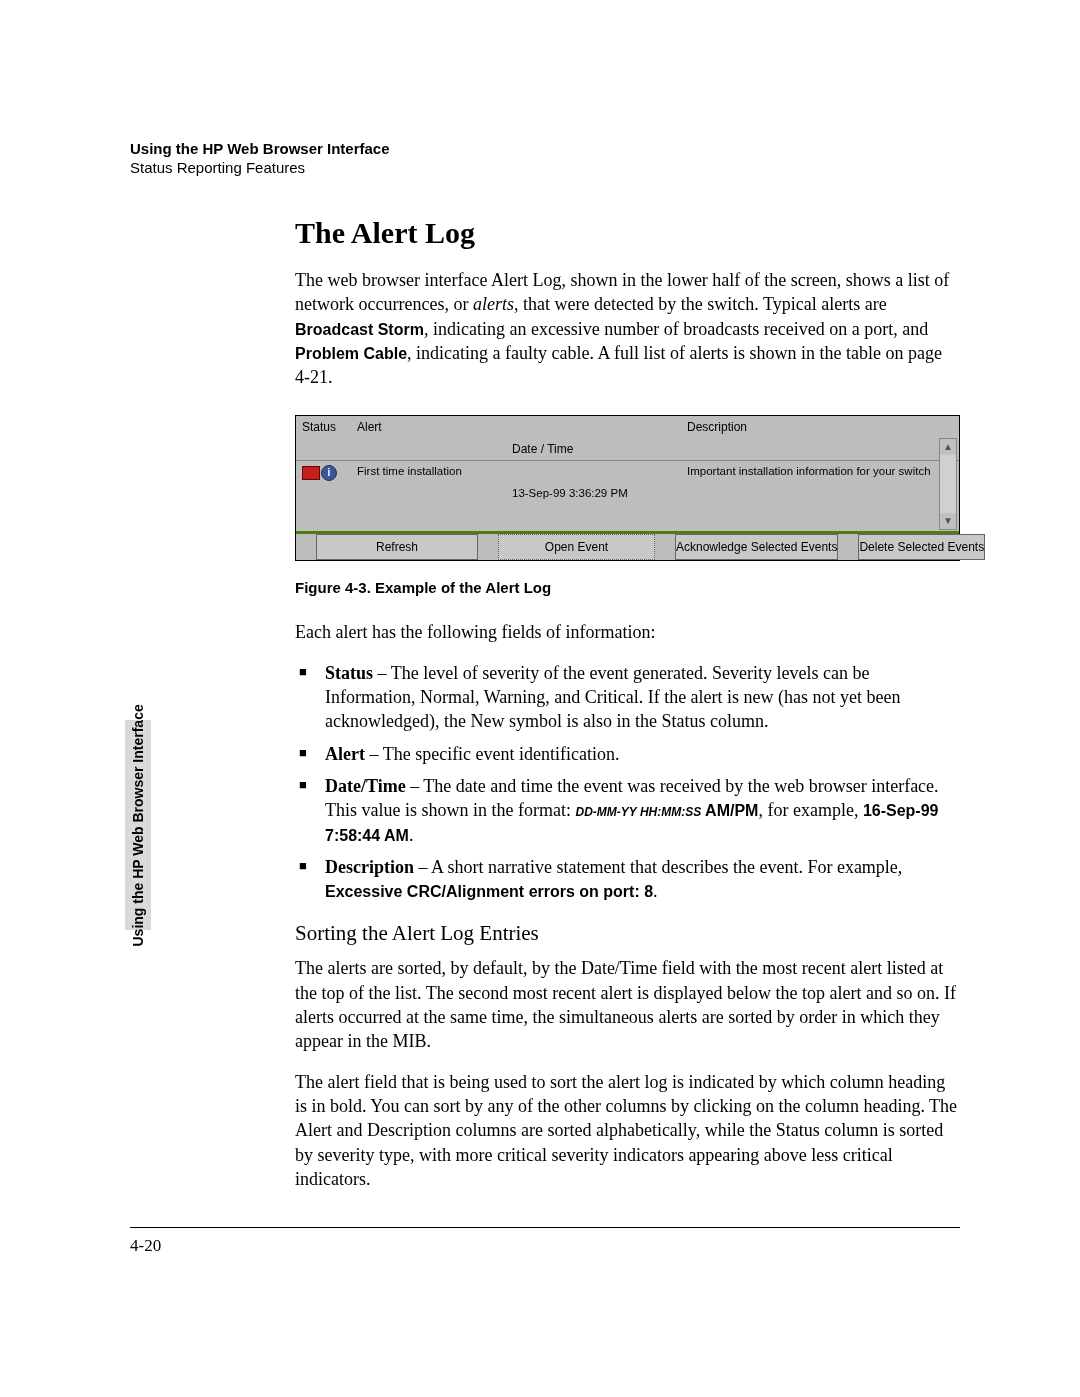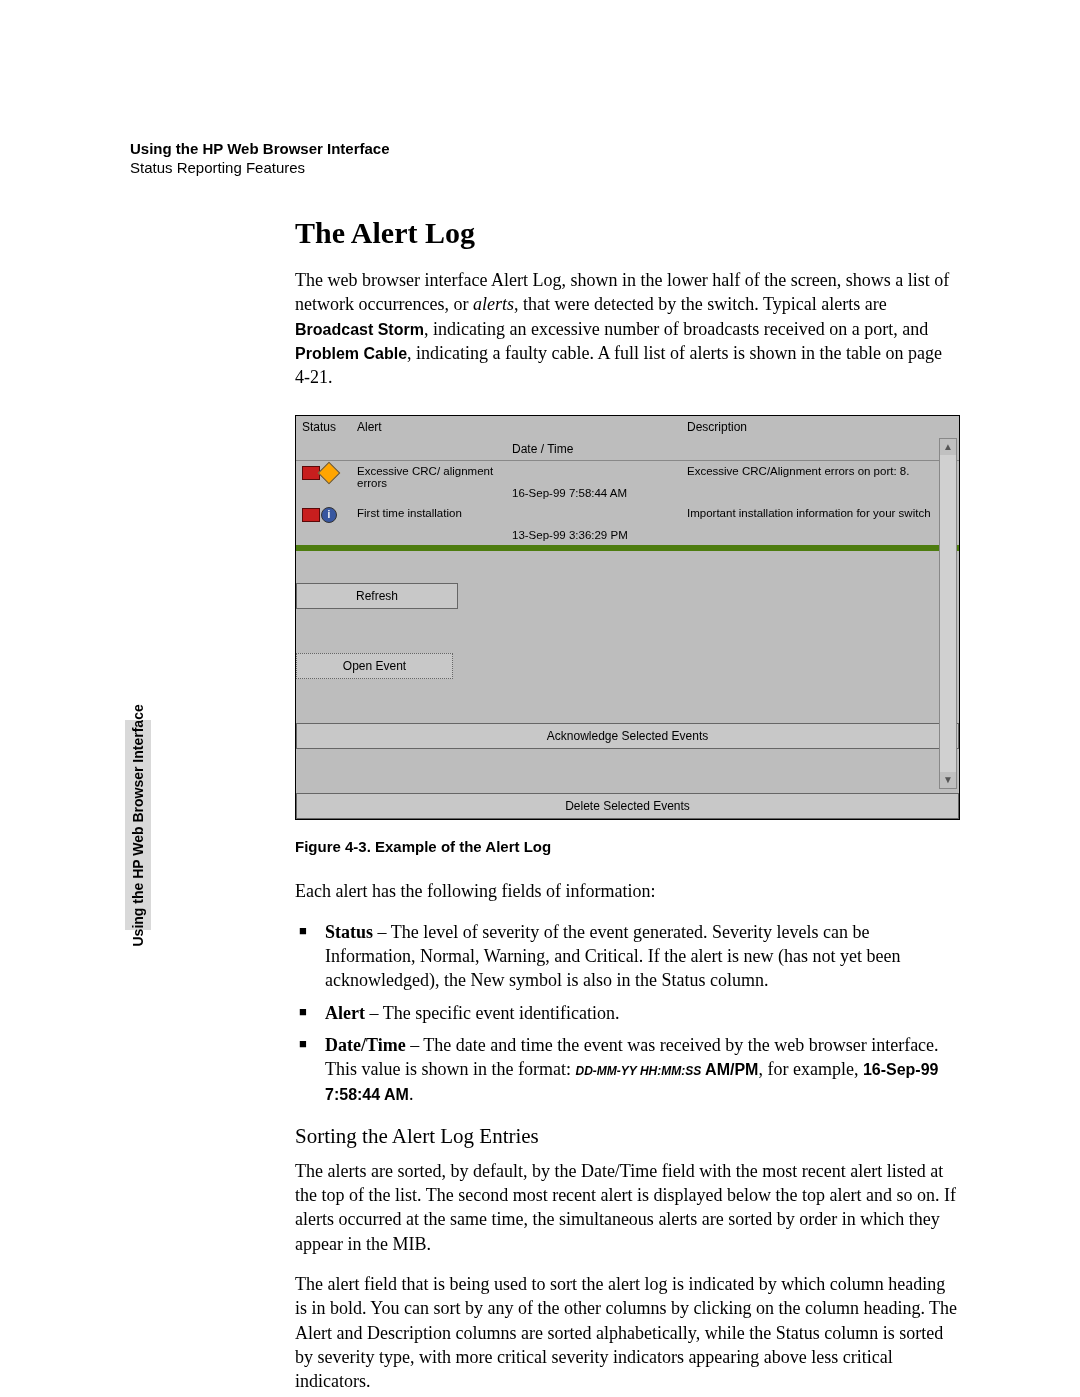--- a/index.html
+++ b/index.html
@@ -111,23 +111,22 @@
     border: 1px solid #888;
   }
   .scroll-stub .arrow {
     width: 100%; height: 16px;
     background: #c0c0c0;
     text-align:center; font-size:10px; line-height:16px; color:#555;
   }
   .scroll-stub .arrow.bottom { position:absolute; bottom:0; left:0; }
   .button-row {
     display: flex;
-    gap: 12px;
-    border-top: 6px solid #4d7c0f;
-    flex-direction: column;
+    gap: 0;
+    border-top: 3px solid #4d7c0f;
   }
   .win-btn {
     flex: 0 0 auto;
     border: 1px solid #666;
     background: #c8c8c8;
     padding: 5px 0;
     font-size: 12px;
     text-align: center;
   }
   .win-btn:nth-child(1){ width: 160px; }
@@ -229,31 +228,20 @@
     <div class="figure-wrap">
       <div class="alert-log-box">
         <div class="alert-table">
           <div class="hdr">
             <div class="col-status">Status</div>
             <div class="col-alert">Alert</div>
             <div class="col-date">Date / Time</div>
             <div class="col-desc">Description</div>
           </div>
           <div class="alert-body-area">
-            <div class="row">
-              <div class="col-status">
-                <span class="icon-box">
-                  <span class="icon-new"></span>
-                  <span class="sev-warn"></span>
-                </span>
-              </div>
-              <div class="col-alert">Excessive CRC/ alignment errors</div>
-              <div class="col-date">16-Sep-99 7:58:44 AM</div>
-              <div class="col-desc">Excessive CRC/Alignment errors on port: 8.</div>
-            </div>
             <div class="row">
               <div class="col-status">
                 <span class="icon-box">
                   <span class="icon-new"></span>
                   <span class="sev-info">i</span>
                 </span>
               </div>
               <div class="col-alert">First time installation</div>
               <div class="col-date">13-Sep-99 3:36:29 PM</div>
               <div class="col-desc">Important installation information for your switch</div>
@@ -283,20 +271,23 @@
     <ul class="bullets">
       <li>
         <span class="b">Status</span><span> – The level of severity of the event generated. Severity levels can be Information, Normal, Warning, and Critical. If the alert is new (has not yet been acknowledged), the New symbol is also in the Status column.</span>
       </li>
       <li>
         <span class="b">Alert</span><span> – The specific event identification.</span>
       </li>
       <li>
         <span class="b">Date/Time</span><span> – The date and time the event was received by the web browser interface. This value is shown in the format: </span><span class="sans-bi">DD-MM-YY HH:MM:SS</span><span class="sans-b"> AM/PM</span><span>, for example, </span><span class="sans-b">16-Sep-99 7:58:44 AM</span><span>.</span>
       </li>
+      <li>
+        <span class="b">Description</span><span> – A short narrative statement that describes the event. For example, </span><span class="sans-b">Excessive CRC/Alignment errors on port: 8</span><span>.</span>
+      </li>
     </ul>
 
     <h3 class="subsection">Sorting the Alert Log Entries</h3>
 
     <p class="body">The alerts are sorted, by default, by the Date/Time field with the most recent alert listed at the top of the list. The second most recent alert is displayed below the top alert and so on. If alerts occurred at the same time, the simultaneous alerts are sorted by order in which they appear in the MIB.</p>
     <p class="body">The alert field that is being used to sort the alert log is indicated by which column heading is in bold. You can sort by any of the other columns by clicking on the column heading. The Alert and Description columns are sorted alphabetically, while the Status column is sorted by severity type, with more critical severity indicators appearing above less critical indicators.</p>
 
   </div>
 
   <hr class="footer-rule">

